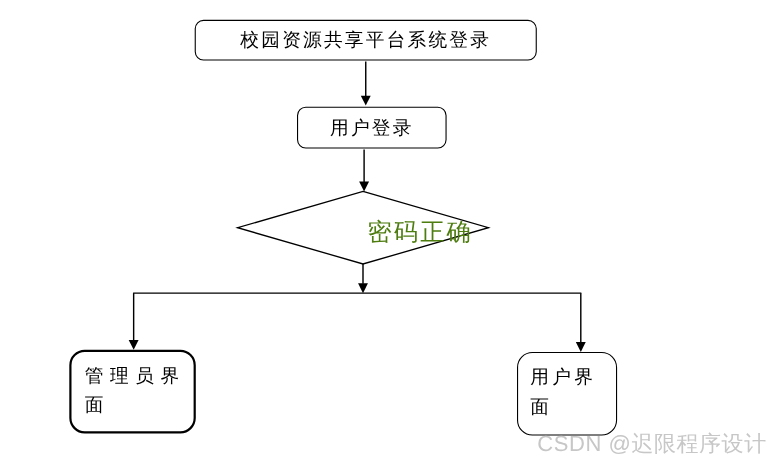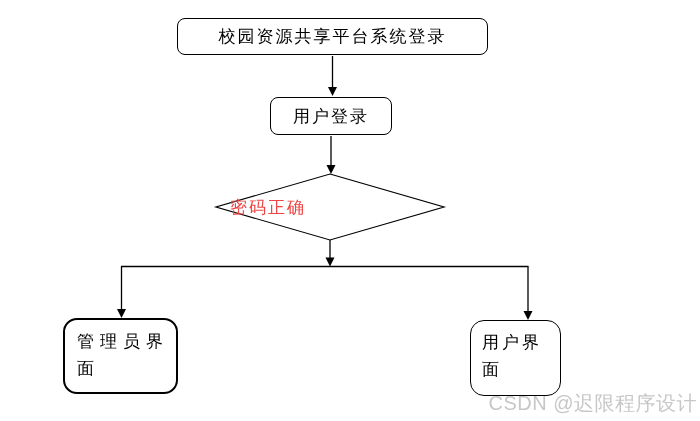--- a/index.html
+++ b/index.html
@@ -25,37 +25,37 @@
     border:1.5px solid var(--stroke);
     color:#000;
     font-size:17px;
   }
   .node.centered{
     display:flex;align-items:center;justify-content:center;
     text-align:center;
     letter-spacing:2px;
   }
   #node-start{left:177px;top:18px;width:311px;height:37px;border-radius:8px;}
-  #node-login{left:270px;top:97px;width:122px;height:38px;border-radius:8px;}
+  #node-login{left:270px;top:97px;width:136px;height:38px;border-radius:8px;}
   #node-admin{
     left:63px;top:318px;width:115px;height:76px;border-radius:14px;
     border-width:2px;
     padding:8px 4px 0 12px;
     letter-spacing:6px;line-height:27px;
     word-break:break-all;
   }
   #node-user{
     left:470px;top:320px;width:91px;height:76px;border-radius:14px;
     padding:8px 4px 0 11px;
     letter-spacing:3px;line-height:27px;
     word-break:break-all;
   }
   #decision-label{
     position:absolute;left:230px;top:196px;width:200px;
-    text-align:left;font-size:17px;letter-spacing:2px;color:#ef4444;
+    text-align:right;font-size:22px;letter-spacing:2px;color:#4d7c0f;
   }
   #watermark{
     position:absolute;right:3px;bottom:4px;
     font-family:"Liberation Sans","DejaVu Sans",sans-serif;
     font-size:20px;color:var(--wm);
     letter-spacing:0.5px;
   }
 </style>
 </head>
 <body>

